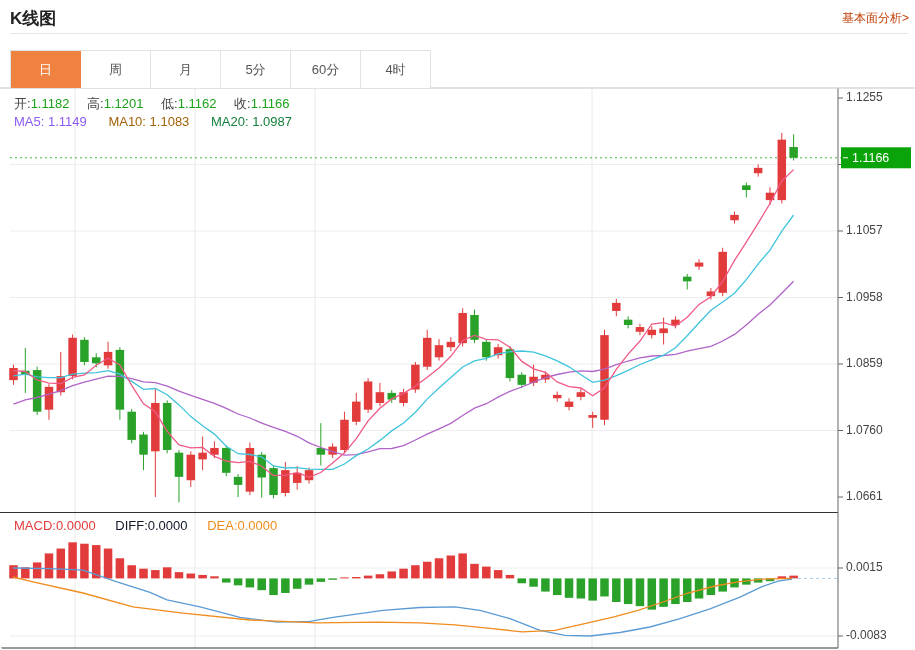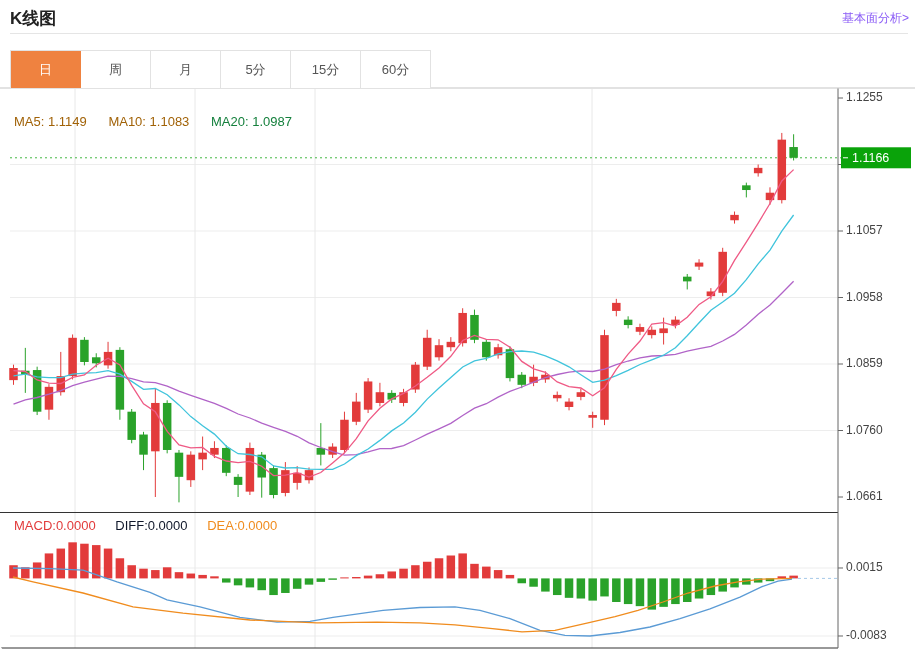--- a/index.html
+++ b/index.html
@@ -6,39 +6,39 @@
   .stage{
     position:relative;width:915px;height:650px;background:#fff;overflow:hidden;
     font-family:"Liberation Sans","DejaVu Sans",sans-serif;
     border-radius:6px;
   }
   .stage svg{position:absolute;left:0;top:0;pointer-events:none;}
   .header-title{
     position:absolute;left:10px;top:7px;font-size:17px;font-weight:bold;color:#222;
   }
   .header-link{
-    position:absolute;right:6px;top:10px;font-size:12px;color:#8b5cf6;text-decoration:none;cursor:pointer;
+    position:absolute;right:6px;top:10px;font-size:12px;color:#c2410c;text-decoration:none;cursor:pointer;
   }
   .header-rule{position:absolute;left:10px;right:7px;top:33px;border-top:1px solid #e5e5e5;}
   .tabbar{
     position:absolute;left:10px;top:50px;height:38px;display:flex;
     border-top:1px solid #e2e2e2;border-left:1px solid #e2e2e2;box-sizing:border-box;background:#fff;
   }
   .tab{
     width:70px;height:38px;box-sizing:border-box;display:flex;align-items:center;justify-content:center;
     font-size:13px;color:#555;background:#fff;border-right:1px solid #e2e2e2;border-bottom:1px solid #e2e2e2;cursor:pointer;
   }
   .tab.active{background:#ef8240;color:#fff;border-color:#ef8240;}
   .tab-underline{position:absolute;left:0;top:87px;width:915px;border-top:1px solid #e2e2e2;}
   .ohlc-row{position:absolute;left:14px;top:95px;font-size:13px;color:#444;white-space:nowrap;}
   .ohlc-row .pair{margin-right:14px;}
   .ohlc-row .val{color:#1aa31a;}
   .ma-row{position:absolute;left:14px;top:114px;font-size:13px;white-space:nowrap;}
   .ma-row .pair{margin-right:18px;}
-  .ma5{color:#a16207;}
+  .ma5{color:#8b5cf6;}
   .ma10{color:#a16207;}
   .ma20{color:#15803d;}
   .macd-row{position:absolute;left:14px;top:518px;font-size:13px;white-space:nowrap;}
   .macd-row .pair{margin-right:16px;}
   .macd-l{color:#e23b3b;}
   .diff-l{color:#0f172a;}
   .dea-l{color:#f08c1e;text-align:right;}
 </style>
 </head>
 <body>
@@ -46,22 +46,22 @@
 <div class="stage">
   <div class="header-title">K线图</div>
   <a class="header-link">基本面分析&gt;</a>
   <div class="header-rule"></div>
   <div class="tab-underline"></div>
   <div class="tabbar" id="tabbar">
       <div class="tab active">日</div>
       <div class="tab">周</div>
       <div class="tab">月</div>
       <div class="tab">5分</div>
-      <div class="tab">15分</div>
       <div class="tab">60分</div>
+      <div class="tab">4时</div>
     </div>
 
   <svg id="chart-svg" width="915" height="650" viewBox="0 0 915 650" font-family="Liberation Sans, DejaVu Sans, sans-serif">
       <g>
         <line x1="10" y1="164.50000000000026" x2="838" y2="164.50000000000026" stroke="#ededed" stroke-width="1"></line>
         <line x1="10" y1="231.0000000000005" x2="838" y2="231.0000000000005" stroke="#ededed" stroke-width="1"></line>
         <line x1="10" y1="297.49999999999926" x2="838" y2="297.49999999999926" stroke="#ededed" stroke-width="1"></line>
         <line x1="10" y1="363.99999999999955" x2="838" y2="363.99999999999955" stroke="#ededed" stroke-width="1"></line>
         <line x1="10" y1="430.4999999999998" x2="838" y2="430.4999999999998" stroke="#ededed" stroke-width="1"></line>
         <line x1="10" y1="567.9929999999999" x2="838" y2="567.9929999999999" stroke="#ededed" stroke-width="1"></line>
@@ -313,20 +313,26 @@
         <line x1="838" y1="635.9854" x2="843" y2="635.9854" stroke="#666666" stroke-width="1"></line>
         <text x="846" y="635.9854" font-size="12" fill="#444444" dominant-baseline="middle">-0.0083</text>
       </g>
       <g>
         <rect x="841" y="147.28282828282778" width="70" height="21" fill="#0aa30a"></rect>
         <line x1="843" y1="157.78282828282778" x2="848" y2="157.78282828282778" stroke="#ffffff" stroke-width="1"></line>
         <text x="852" y="158.28282828282778" font-size="12.5" fill="#ffffff" dominant-baseline="middle">1.1166</text>
       </g>
     </svg>
 
+  <div class="ohlc-row">
+    <span class="pair"><span>开:</span><span class="val">1.1182</span></span>
+    <span class="pair"><span>高:</span><span class="val">1.1201</span></span>
+    <span class="pair"><span>低:</span><span class="val">1.1162</span></span>
+    <span class="pair"><span>收:</span><span class="val">1.1166</span></span>
+  </div>
 
   <div class="ma-row">
     <span class="pair ma5"><span>MA5: </span><span>1.1149</span></span>
     <span class="pair ma10"><span>MA10: </span><span>1.1083</span></span>
     <span class="pair ma20"><span>MA20: </span><span>1.0987</span></span>
   </div>
 
   <div class="macd-row">
     <span class="pair macd-l">MACD:0.0000</span>
     <span class="pair diff-l">DIFF:0.0000</span>

